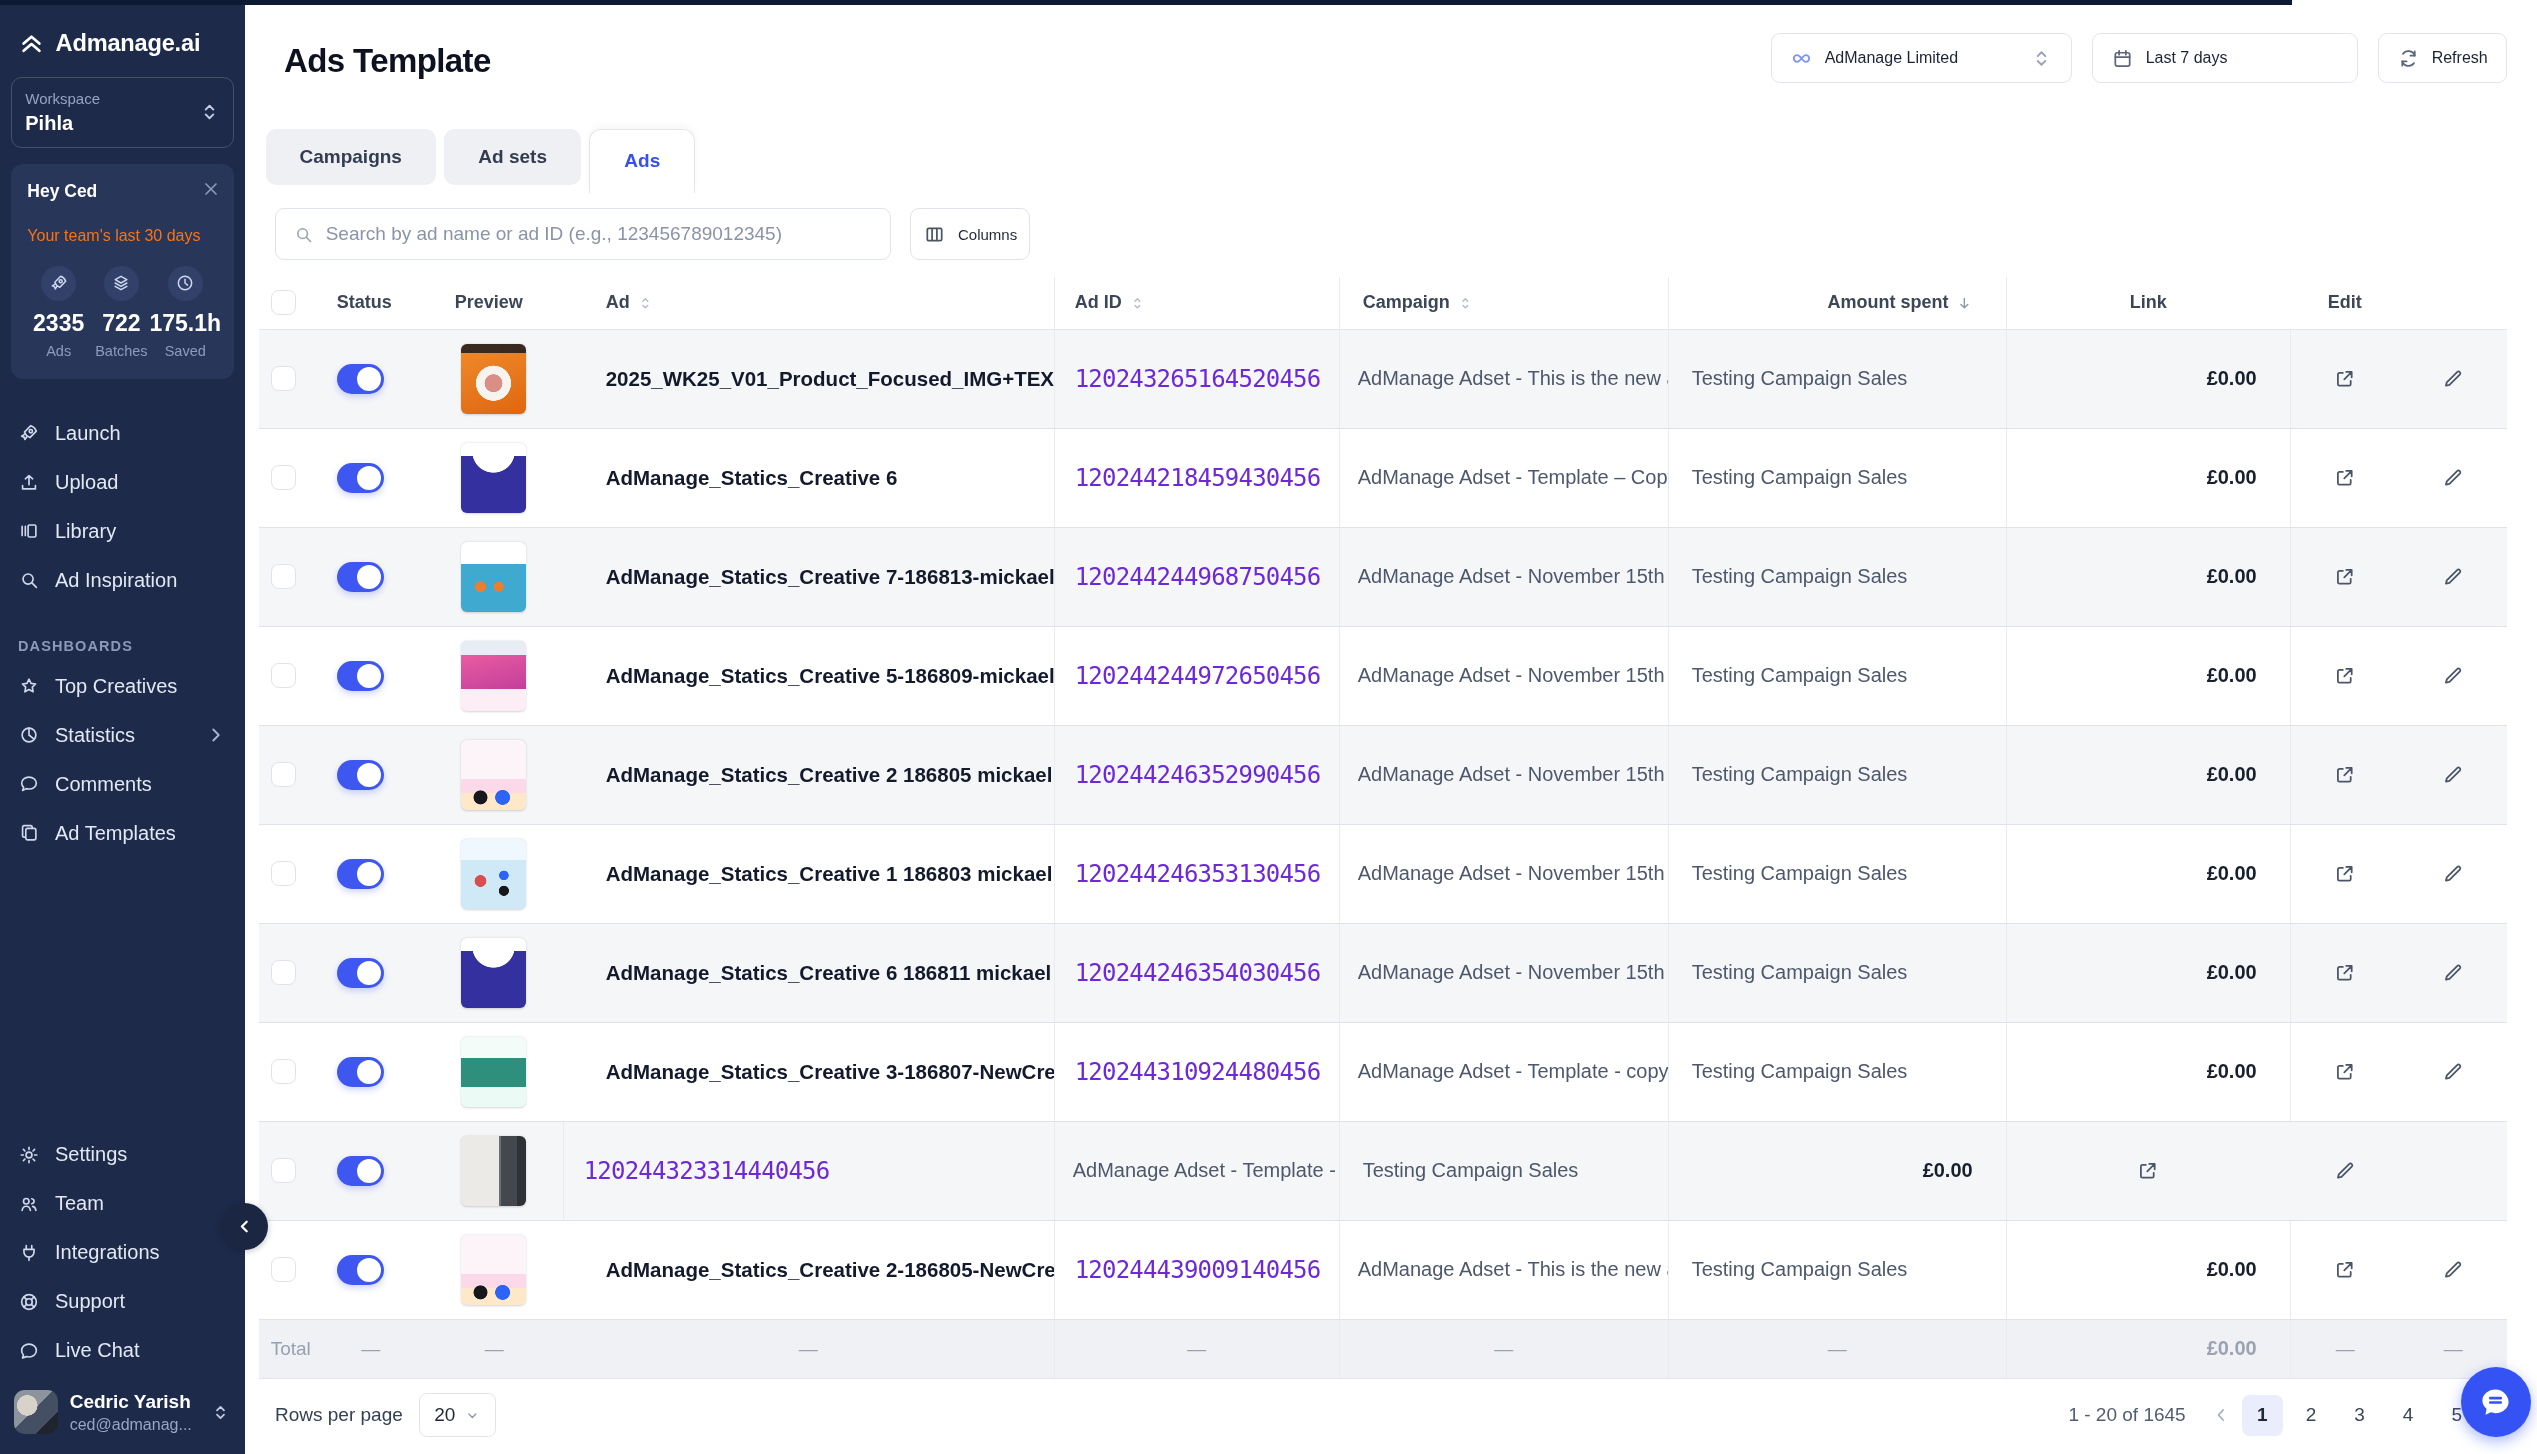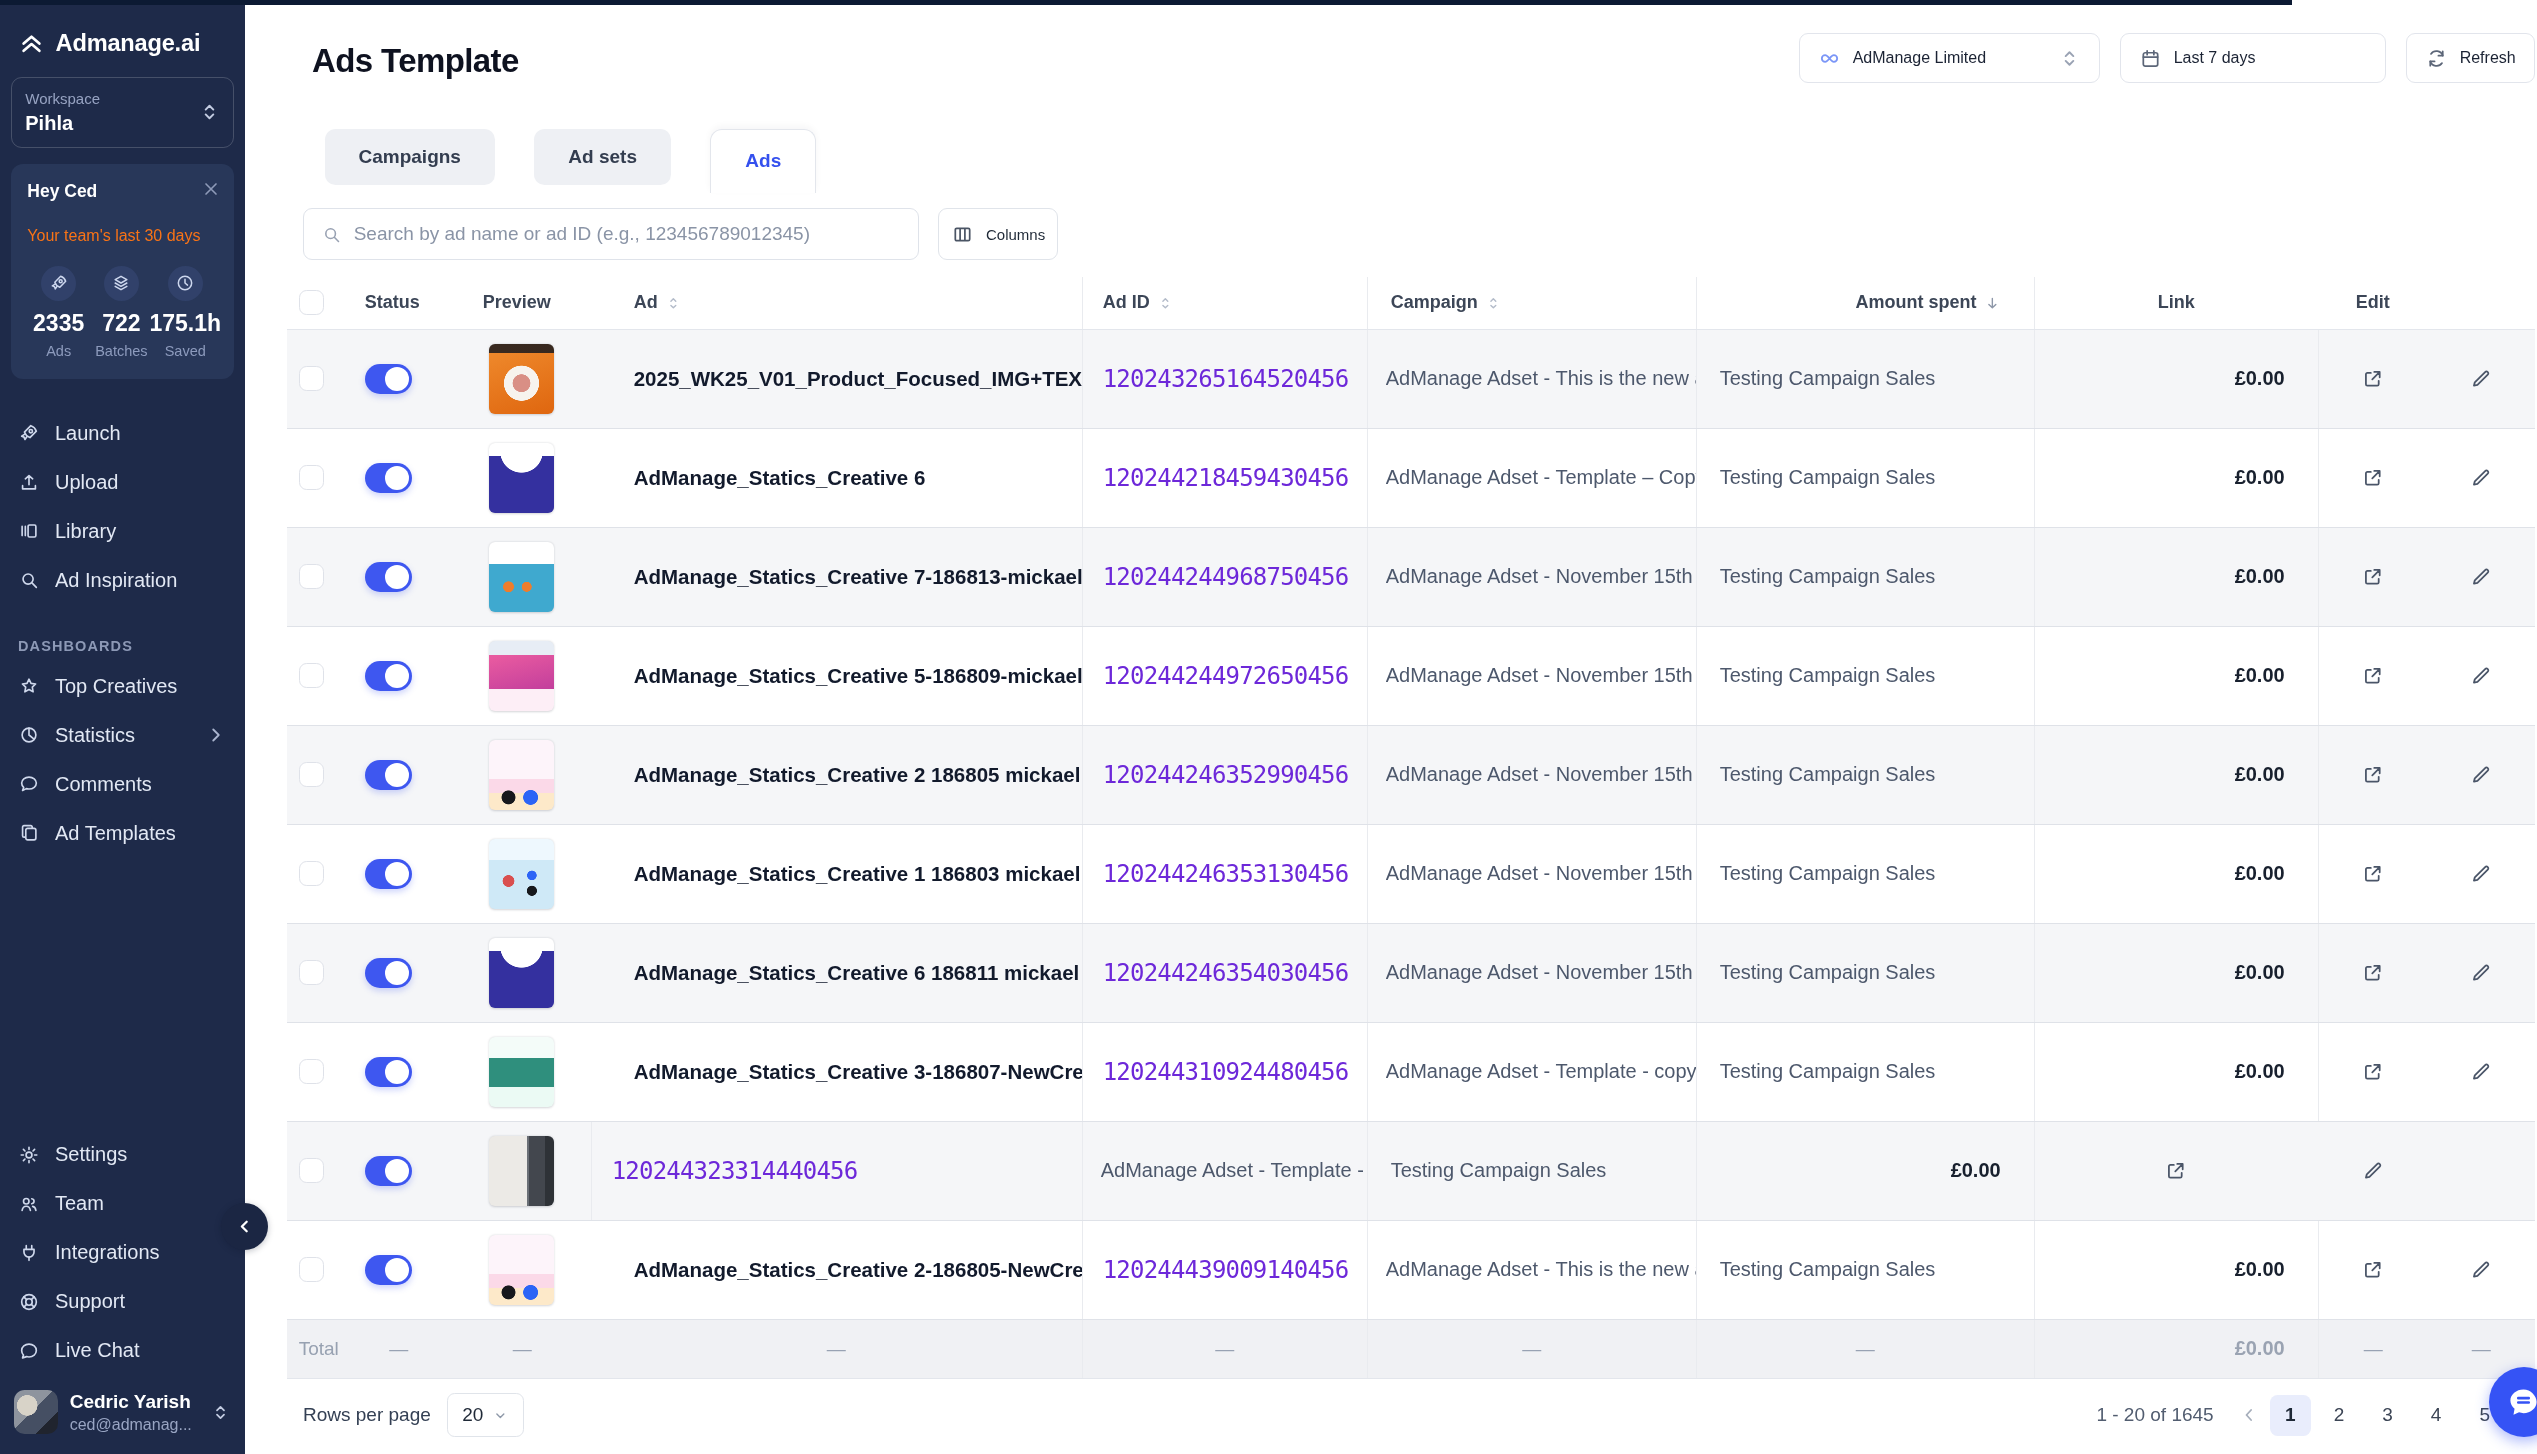--- a/index.html
+++ b/index.html
@@ -1,18 +1,18 @@
 <!DOCTYPE html>
 <html style="font-size:12px"><head>
 <meta charset="utf-8">
 <style>
   * { margin:0; padding:0; box-sizing:border-box; }
   html,body { width:2538px; height:1454px; }
   body { font-family:"Liberation Sans", sans-serif; background:#ffffff; overflow:hidden; }
-  .app { position:relative; width:2292px; height:1454px; display:flex;gap:28px; }
+  .app { position:relative; width:2292px; height:1454px; display:flex; }
   .topstrip { position:absolute; top:0; left:0; width:100%; height:5.3px; background:#0c1a33; z-index:60; }
 
   
   .sidebar { position:relative; width:245px; min-width:245px; height:100%; background:#1e2a49; color:#e5eaf6; display:flex; flex-direction:column; z-index:40; }
   .logo-row { display:flex; align-items:center; gap:10.6px; padding:30px 0 0 18px; }
   .logo-row svg { width:27px; height:27px; }
   .logo-text { font-size:23.6px; font-weight:700; color:#ffffff; letter-spacing:-0.2px; }
   .ws-box { margin:20px 10.6px 0 10.6px; border:0.8px solid rgba(255,255,255,0.18); border-radius:10.6px; padding:12px 13.7px; position:relative; }
   .ws-label { font-size:15px; color:#97a3c2; }
   .ws-name { font-size:20px; font-weight:700; color:#ffffff; margin-top:4.6px; }
@@ -49,21 +49,21 @@
   .controls { position:absolute; top:28px; right:30px; display:flex; gap:20px; }
   .ctrl { height:50px; border:0.8px solid #e2e5ec; border-radius:9px; background:#fff; display:flex; align-items:center; gap:12px; padding:0 18px; font-size:16px; color:#1b2334; cursor:pointer; }
   .ctrl.account { width:301px; justify-content:space-between; }
   .ctrl .grp { display:flex; align-items:center; gap:12px; }
   .ctrl.account .meta-ico { color:#7b96f7; }
   .ctrl.dates { width:266px; }
   .ctrl svg { width:23px; height:23px; color:#5c6678; }
   .ctrl .updown { color:#9aa3b4; }
 
   .tabsbar { display:flex; gap:8.4px; margin-left:20.5px; height:56px; align-items:flex-end; }
-  .tab { height:56px; display:flex; align-items:center; padding:16px 34px; background:#eef0f4; border-radius:10.6px; font-size:19px; font-weight:600; color:#333d4f; cursor:pointer;margin-left:31px; }
+  .tab { height:56px; display:flex; align-items:center; padding:16px 34px; background:#eef0f4; border-radius:10.6px; font-size:19px; font-weight:600; color:#333d4f; cursor:pointer; }
   .tab.active { background:#ffffff; border:0.8px solid #e3e6ec; border-bottom:none; border-radius:12px 12px 0 0; color:#3450ee; height:64px; margin-bottom:-7.6px; box-shadow:0 -3px 7.6px rgba(16,24,40,.04); }
 
   .toolbar { display:flex; align-items:center; margin:23px 0 0 30px; gap:19px; }
   .searchbox { width:616px; height:52px; border:0.8px solid #dfe3ea; border-radius:9px; display:flex; align-items:center; gap:12px; padding:0 16.7px; background:#fff; }
   .searchbox svg { width:21px; height:21px; color:#98a1b2; flex:0 0 auto; }
   .searchbox input { border:none; outline:none; flex:1; font-size:19px; color:#333; font-family:"Liberation Sans",sans-serif; background:transparent; }
   .searchbox input::placeholder { color:#8a94a6; }
   .columns-btn { height:52px; border:0.8px solid #e0e4ea; border-radius:9px; background:#fff; display:flex; align-items:center; gap:12px; padding:0 12px; font-size:15px; font-weight:500; color:#1f2937; cursor:pointer; }
   .columns-btn svg { width:23px; height:23px; color:#4b5565; }
 

